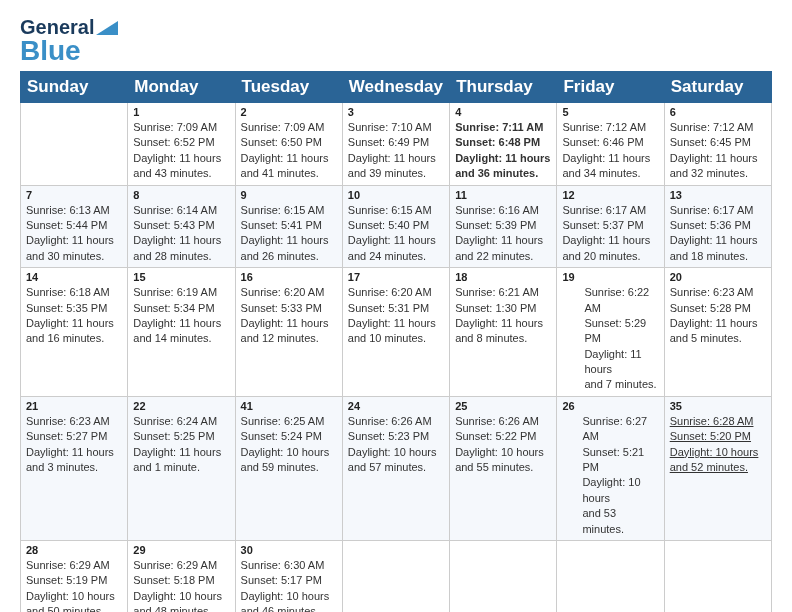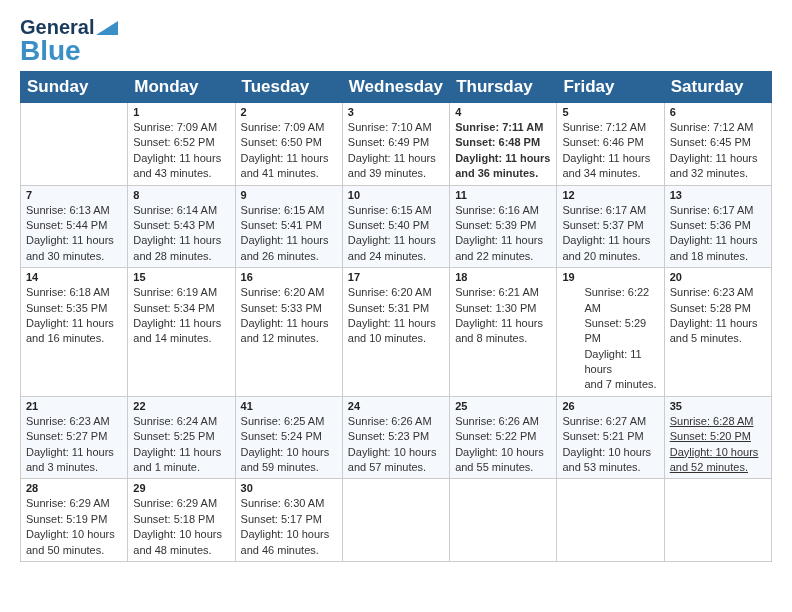--- a/index.html
+++ b/index.html
@@ -298,21 +298,21 @@
           </td>
           <td>
             <span class="day-num">25</span>
             <div class="day-info" style="white-space: pre-line;">Sunrise: 6:26 AM
 Sunset: 5:22 PM
 Daylight: 10 hours
 and 55 minutes.</div>
           </td>
           <td>
             <span class="day-num">26</span>
-            <div class="day-info" style="white-space: pre-line;">Sunrise: 6:27 AM
+            <div class="day-info" style="white-space: pre-line; margin-left: 20px;">Sunrise: 6:27 AM
 Sunset: 5:21 PM
 Daylight: 10 hours
 and 53 minutes.</div>
           </td>
           <td>
             <span class="day-num">35</span>
             <div class="day-info" style="white-space: pre-line; text-decoration: underline;">Sunrise: 6:28 AM
 Sunset: 5:20 PM
 Daylight: 10 hours
 and 52 minutes.</div>

